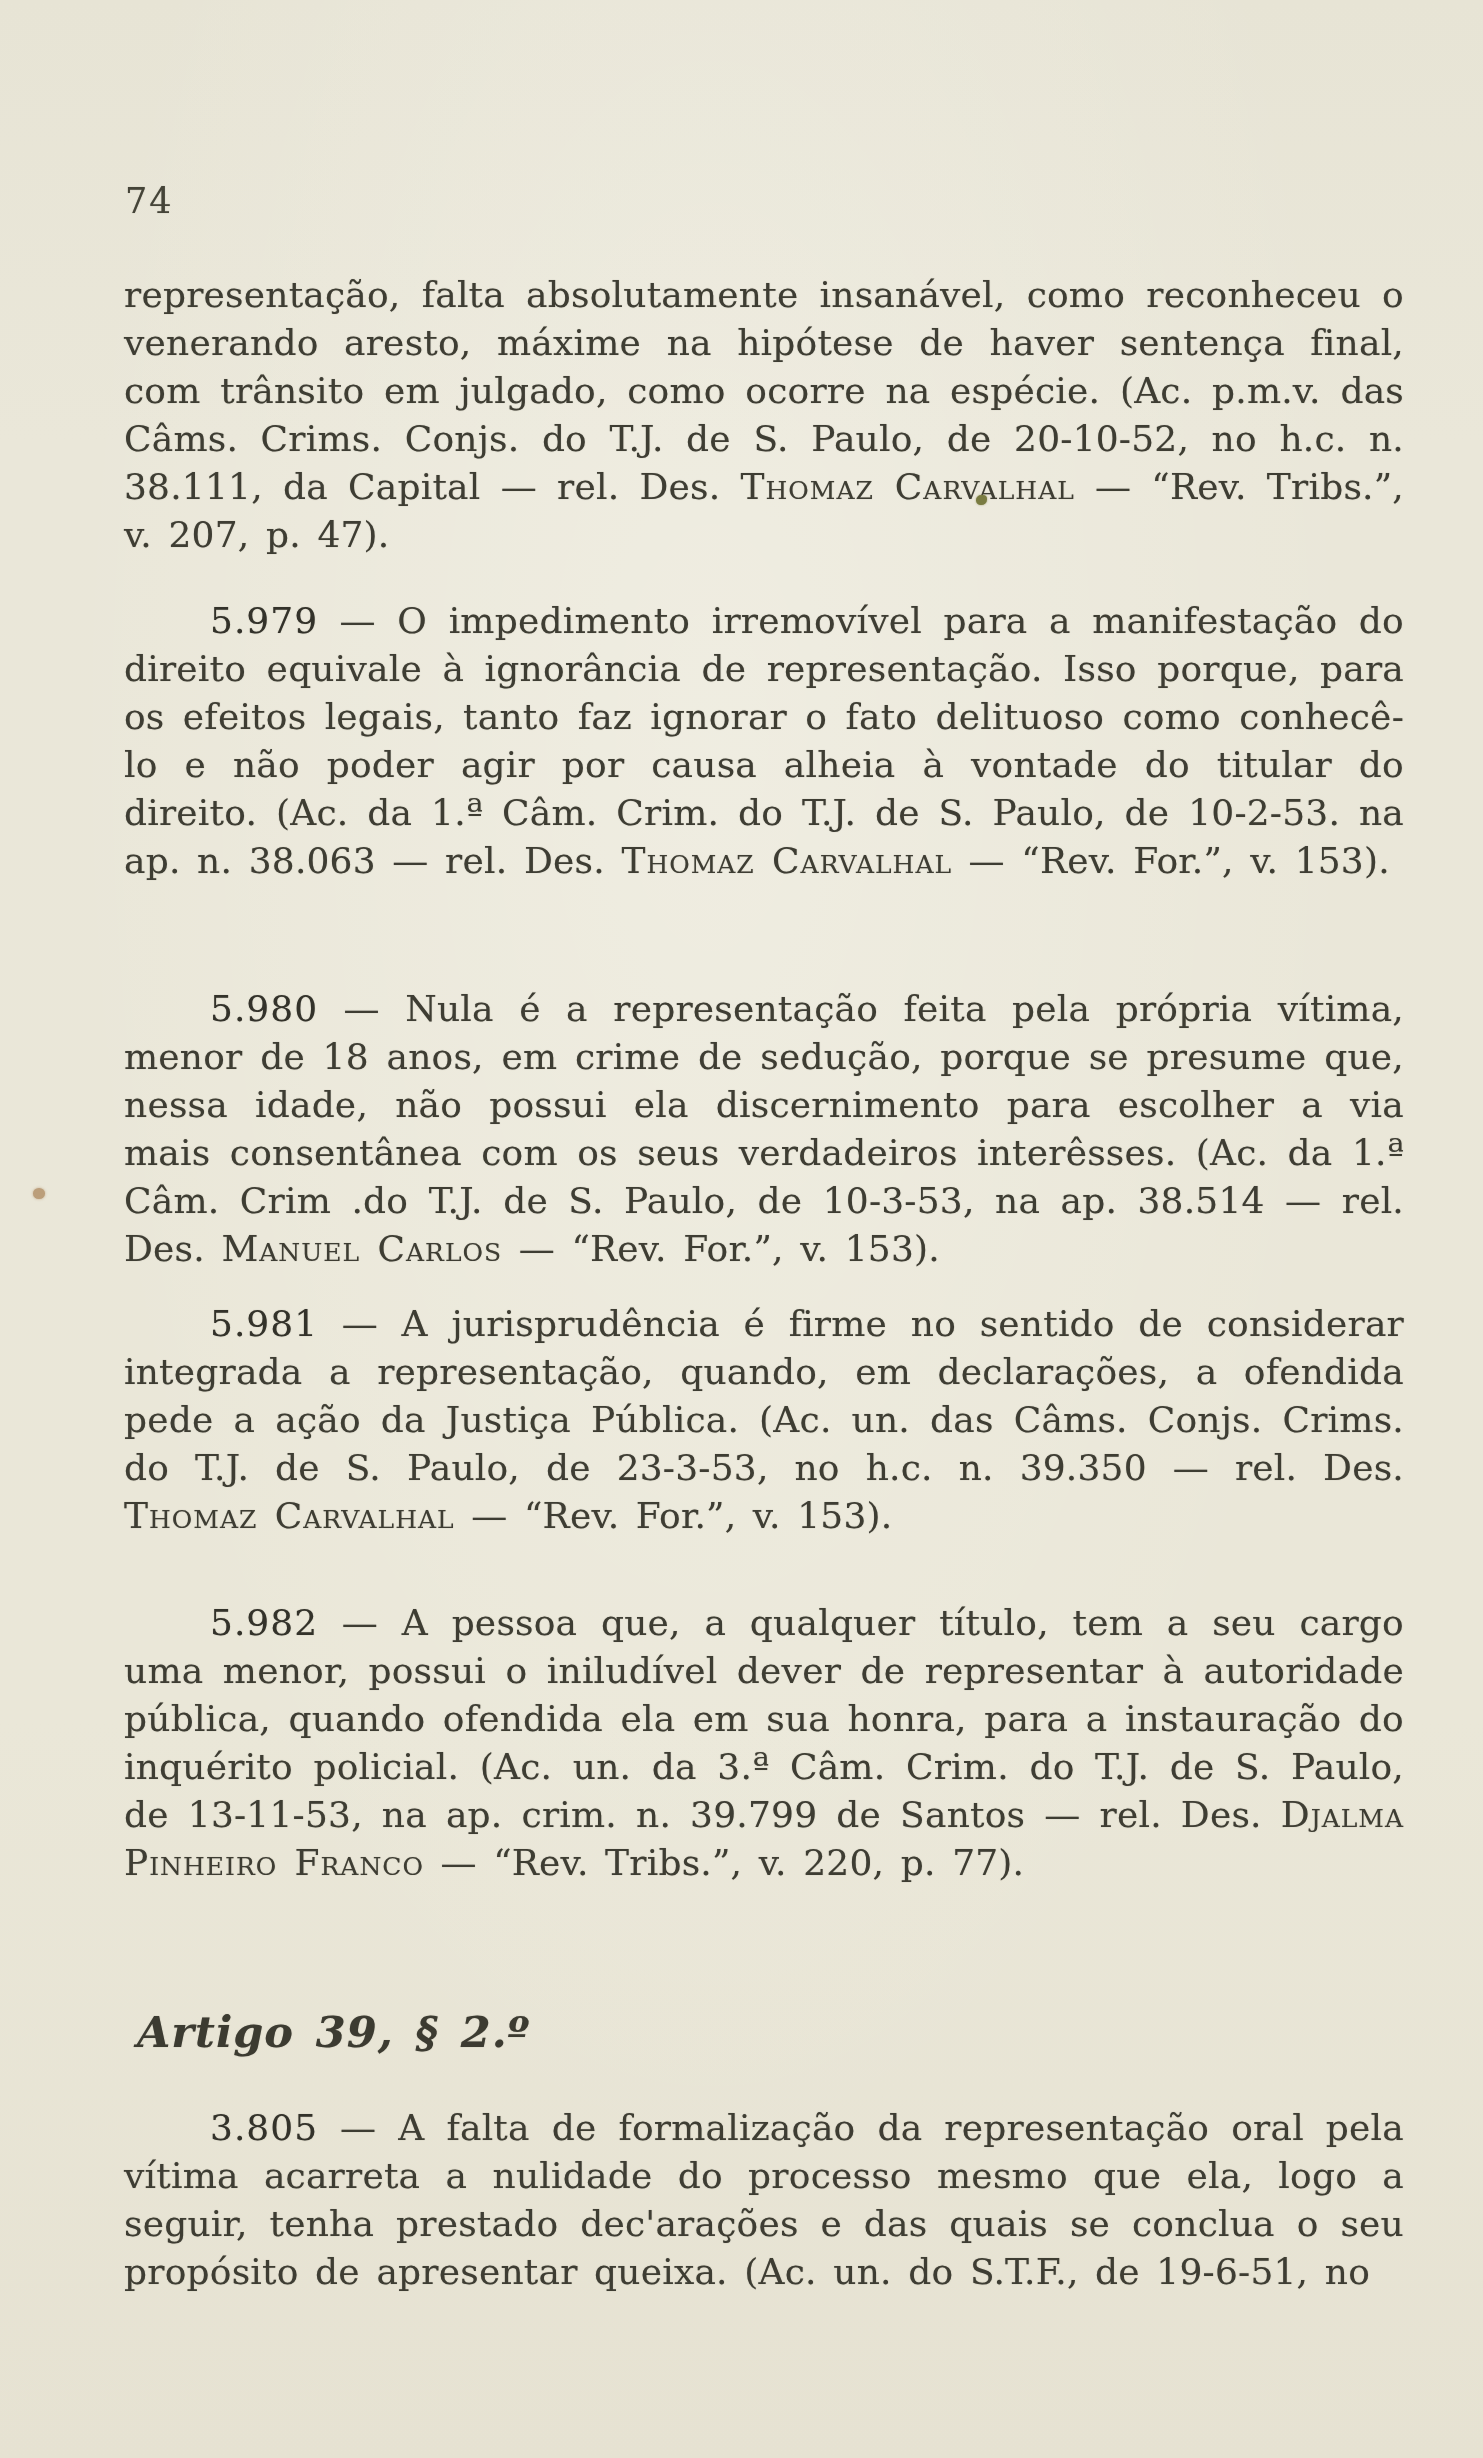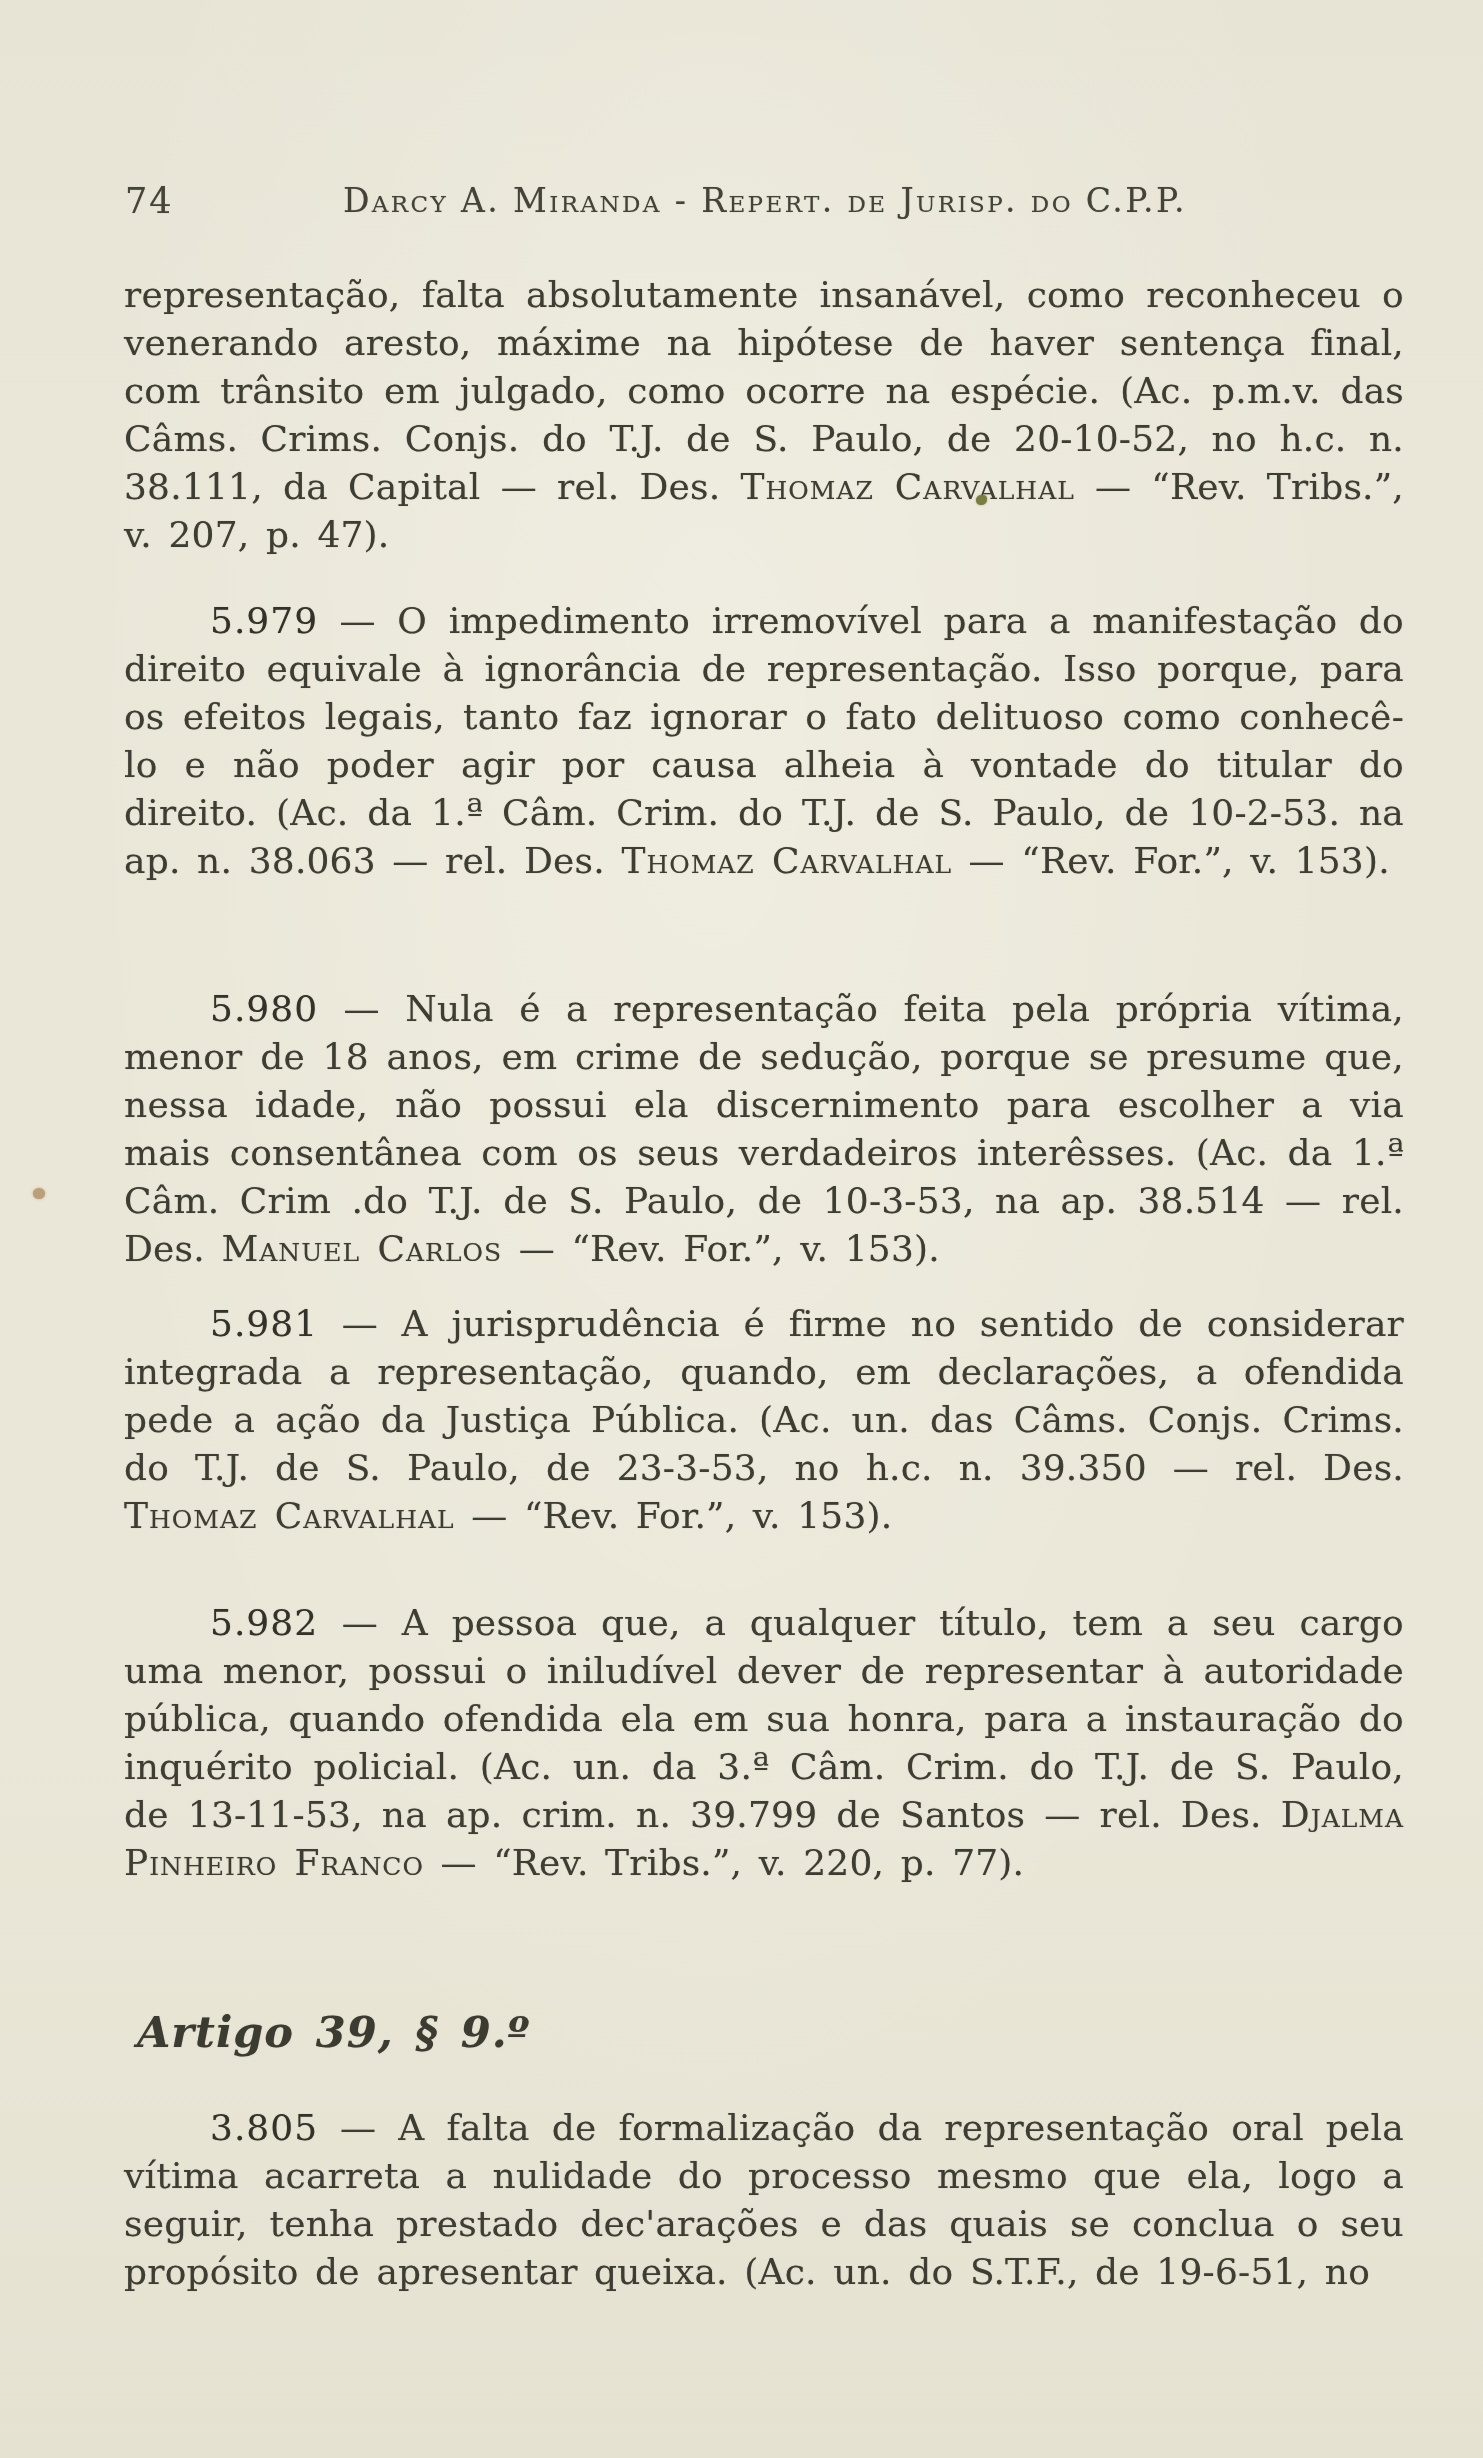--- a/index.html
+++ b/index.html
@@ -59,34 +59,33 @@
     box-shadow:0 0 2.9px rgba(179,146,106,.8);opacity:.85;
   }
 </style>
 </head>
 <body>
 
 <div class="page">
 
   <span class="hdr-num">74</span>
 
-  <span class="hdr-title">Darcy A. Miranda - Repert. de Jurisp. do C.P.P.</span>
 
   <p class="body cont" style="top:271px"><span>representação, falta absolutamente insanável, como reconheceu o venerando aresto, máxime na hipótese de haver sentença final, com trânsito em julgado, como ocorre na espécie. (Ac. p.m.v. das Câms. Crims. Conjs. do T.J. de S. Paulo, de 20-10-52, no h.c. n. 38.111, da Capital — rel. Des. </span><span class="sc">Thomaz Carvalhal</span><span> — “Rev. Tribs.”, v. 207, p. 47).</span></p>
 
   <p class="body" style="top:597px"><span class="num">5.979</span><span> — O impedimento irremovível para a manifestação do direito equivale à ignorância de representação. Isso porque, para os efeitos legais, tanto faz ignorar o fato delituoso como conhecê-lo e não poder agir por causa alheia à vontade do titular do direito. (Ac. da 1.ª Câm. Crim. do T.J. de S. Paulo, de 10-2-53. na ap. n. 38.063 — rel. Des. </span><span class="sc">Thomaz Carvalhal</span><span> — “Rev. For.”, v. 153).</span></p>
 
   <p class="body" style="top:985px"><span class="num">5.980</span><span> — Nula é a representação feita pela própria vítima, menor de 18 anos, em crime de sedução, porque se presume que, nessa idade, não possui ela discernimento para escolher a via mais consentânea com os seus verdadeiros interêsses. (Ac. da 1.ª Câm. Crim .do T.J. de S. Paulo, de 10-3-53, na ap. 38.514 — rel. Des. </span><span class="sc">Manuel Carlos</span><span> — “Rev. For.”, v. 153).</span></p>
 
   <p class="body" style="top:1300px"><span class="num">5.981</span><span> — A jurisprudência é firme no sentido de considerar integrada a representação, quando, em declarações, a ofendida pede a ação da Justiça Pública. (Ac. un. das Câms. Conjs. Crims. do T.J. de S. Paulo, de 23-3-53, no h.c. n. 39.350 — rel. Des. </span><span class="sc">Thomaz Carvalhal</span><span> — “Rev. For.”, v. 153).</span></p>
 
   <p class="body" style="top:1599px"><span class="num">5.982</span><span> — A pessoa que, a qualquer título, tem a seu cargo uma menor, possui o iniludível dever de representar à autoridade pública, quando ofendida ela em sua honra, para a instauração do inquérito policial. (Ac. un. da 3.ª Câm. Crim. do T.J. de S. Paulo, de 13-11-53, na ap. crim. n. 39.799 de Santos — rel. Des. </span><span class="sc">Djalma Pinheiro Franco</span><span> — “Rev. Tribs.”, v. 220, p. 77).</span></p>
 
 
-  <p class="art-heading">Artigo 39, § 9.º</p>
+  <p class="art-heading">Artigo 39, § 2.º</p>
 
   <p class="body" style="top:2104px"><span class="num">3.805</span><span> — A falta de formalização da representação oral pela vítima acarreta a nulidade do processo mesmo que ela, logo a seguir, tenha prestado dec'arações e das quais se conclua o seu propósito de apresentar queixa. (Ac. un. do S.T.F., de 19-6-51, no</span></p>
 
   <div class="speck-green"></div>
   <div class="speck-brown"></div>
 
 </div>
 
 
 </body></html>

